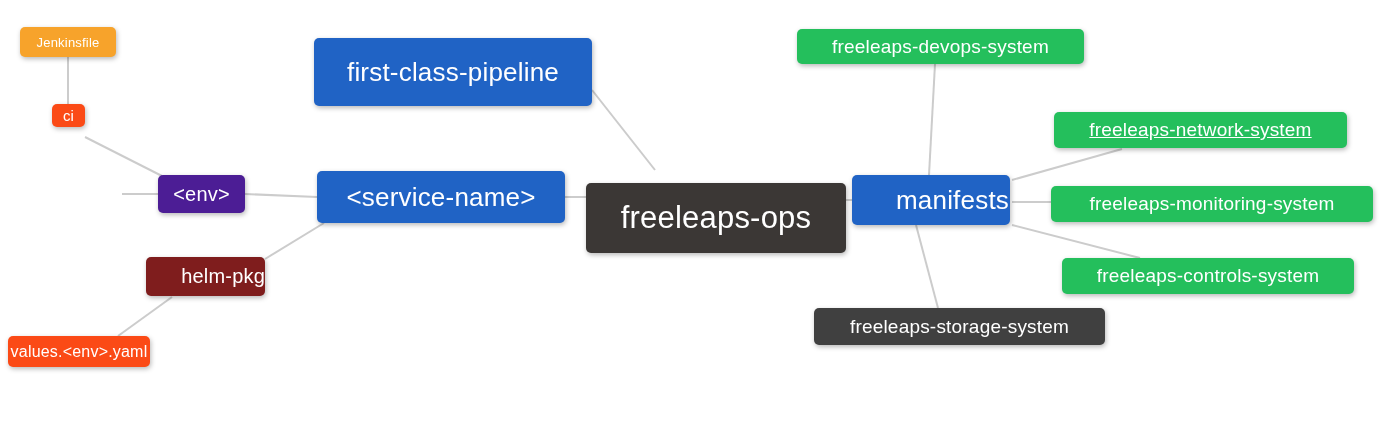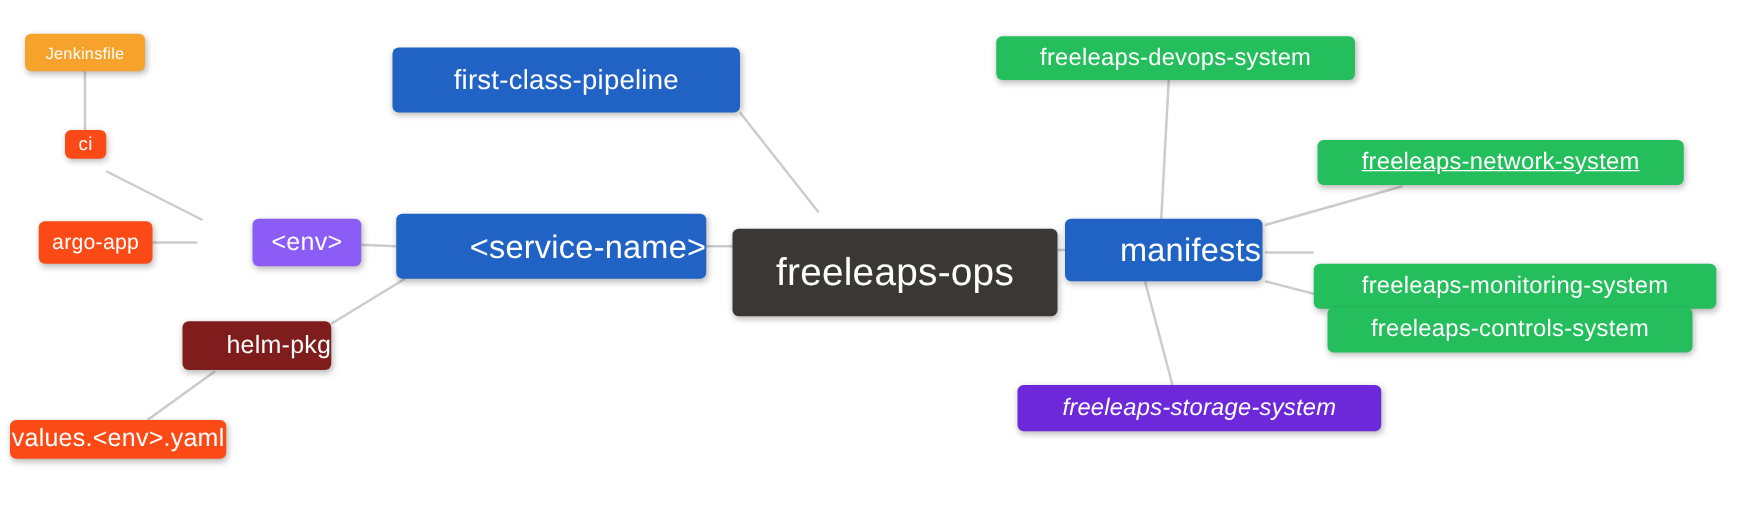--- a/index.html
+++ b/index.html
@@ -16,29 +16,29 @@
     color:#ffffff; border-radius:5px; white-space:nowrap; cursor:pointer;
     box-shadow:1px 2px 5px rgba(0,0,0,0.28);
     font-weight:400; letter-spacing:0.2px;
   }
   
   .n-jenkinsfile { left:20px;  top:27px;  width:96px;  height:30px; font-size:13px; }
   .n-ci          { left:52px;  top:104px; width:33px;  height:23px; font-size:15px; }
   .n-argo-app    { left:31px;  top:177px; width:91px;  height:34px; font-size:17px; }
   .n-env         { left:158px; top:175px; width:87px;  height:38px; font-size:20px; }
   .n-helm-pkg    { left:146px; top:257px; width:119px; height:39px; font-size:20px; }
-  .n-values      { left:8px;   top:336px; width:173px; height:31px; font-size:20px; }
-  .n-pipeline    { left:314px; top:38px;  width:278px; height:52px; font-size:22px; }
+  .n-values      { left:8px;   top:336px; width:142px; height:31px; font-size:16px; }
+  .n-pipeline    { left:314px; top:38px;  width:278px; height:68px; font-size:26px; }
   .n-service     { left:317px; top:171px; width:248px; height:52px; font-size:26px; }
   .n-ops         { left:586px; top:183px; width:260px; height:70px; font-size:31px; }
   .n-manifests   { left:852px; top:175px; width:158px; height:50px; font-size:26px;padding-left:43px; }
   .n-devops      { left:797px;  top:29px;  width:287px; height:35px; font-size:19px;justify-content:center; }
   .n-network     { left:1054px; top:112px; width:293px; height:36px; font-size:19px; }
   .n-monitoring  { left:1051px; top:186px; width:322px; height:36px; font-size:19px; }
-  .n-controls    { left:1062px; top:246px; width:292px; height:36px; font-size:19px; }
+  .n-controls    { left:1062px; top:258px; width:292px; height:36px; font-size:19px; }
   .n-storage     { left:814px;  top:308px; width:291px; height:37px; font-size:19px; }
 </style>
 </head>
 <body>
 
 <div class="canvas">
 
   <svg class="edges" width="1390" height="421" viewBox="0 0 1390 421">
     <line x1="68" y1="57" x2="68" y2="104" stroke="#CCCCCC"></line>
     <line x1="85" y1="137" x2="162" y2="176" stroke="#CCCCCC"></line>
@@ -57,65 +57,62 @@
   </svg>
 
   <div class="node n-jenkinsfile" style="background-color: rgb(247, 163, 43);">
     <span>Jenkinsfile</span>
   </div>
 
   <div class="node n-ci" style="background-color: rgb(251, 74, 22);">
     <span>ci</span>
   </div>
 
-  <div class="node n-argo-app" style="background-color: rgb(251, 74, 22);">
-    <span>argo-app</span>
-  </div>
 
-  <div class="node n-env" style="background-color: #8b5cf6; margin-left: 44px;">
+  <div class="node n-env" style="background-color: #4c1d95;">
     <span>&lt;env&gt;</span>
   </div>
 
   <div class="node n-helm-pkg" style="background-color: #7f1d1d; justify-content: flex-end;">
     <span>helm-pkg</span>
   </div>
 
   <div class="node n-values" style="background-color: rgb(251, 74, 22);">
     <span>values.&lt;env&gt;.yaml</span>
   </div>
 
   <div class="node n-pipeline" style="background-color: rgb(32, 99, 197);">
     <span>first-class-pipeline</span>
   </div>
 
-  <div class="node n-service" style="background-color: rgb(32, 99, 197); justify-content: flex-end;">
+  <div class="node n-service" style="background-color: rgb(32, 99, 197);">
     <span>&lt;service-name&gt;</span>
   </div>
 
   <div class="node n-ops" style="background-color: rgb(59, 55, 53);">
     <span>freeleaps-ops</span>
   </div>
 
   <div class="node n-manifests" style="background-color: rgb(32, 99, 197);">
     <span>manifests</span>
   </div>
 
   <div class="node n-devops" style="background-color: rgb(36, 191, 92);">
     <span>freeleaps-devops-system</span>
   </div>
 
   <div class="node n-network" style="background-color: rgb(36, 191, 92); text-decoration: underline;">
     <span>freeleaps-network-system</span>
   </div>
 
-  <div class="node n-monitoring" style="background-color: rgb(36, 191, 92); margin-top: 25px;">
+  <div class="node n-monitoring" style="background-color: rgb(36, 191, 92);">
     <span>freeleaps-monitoring-system</span>
   </div>
 
   <div class="node n-controls" style="background-color: rgb(36, 191, 92);">
     <span>freeleaps-controls-system</span>
   </div>
 
-  <div class="node n-storage" style="background-color: #6d28d9; font-style: italic;">
+  <div class="node n-storage" style="background-color: #404040;">
     <span>freeleaps-storage-system</span>
   </div>
 
 </div>
 
 </body></html>

